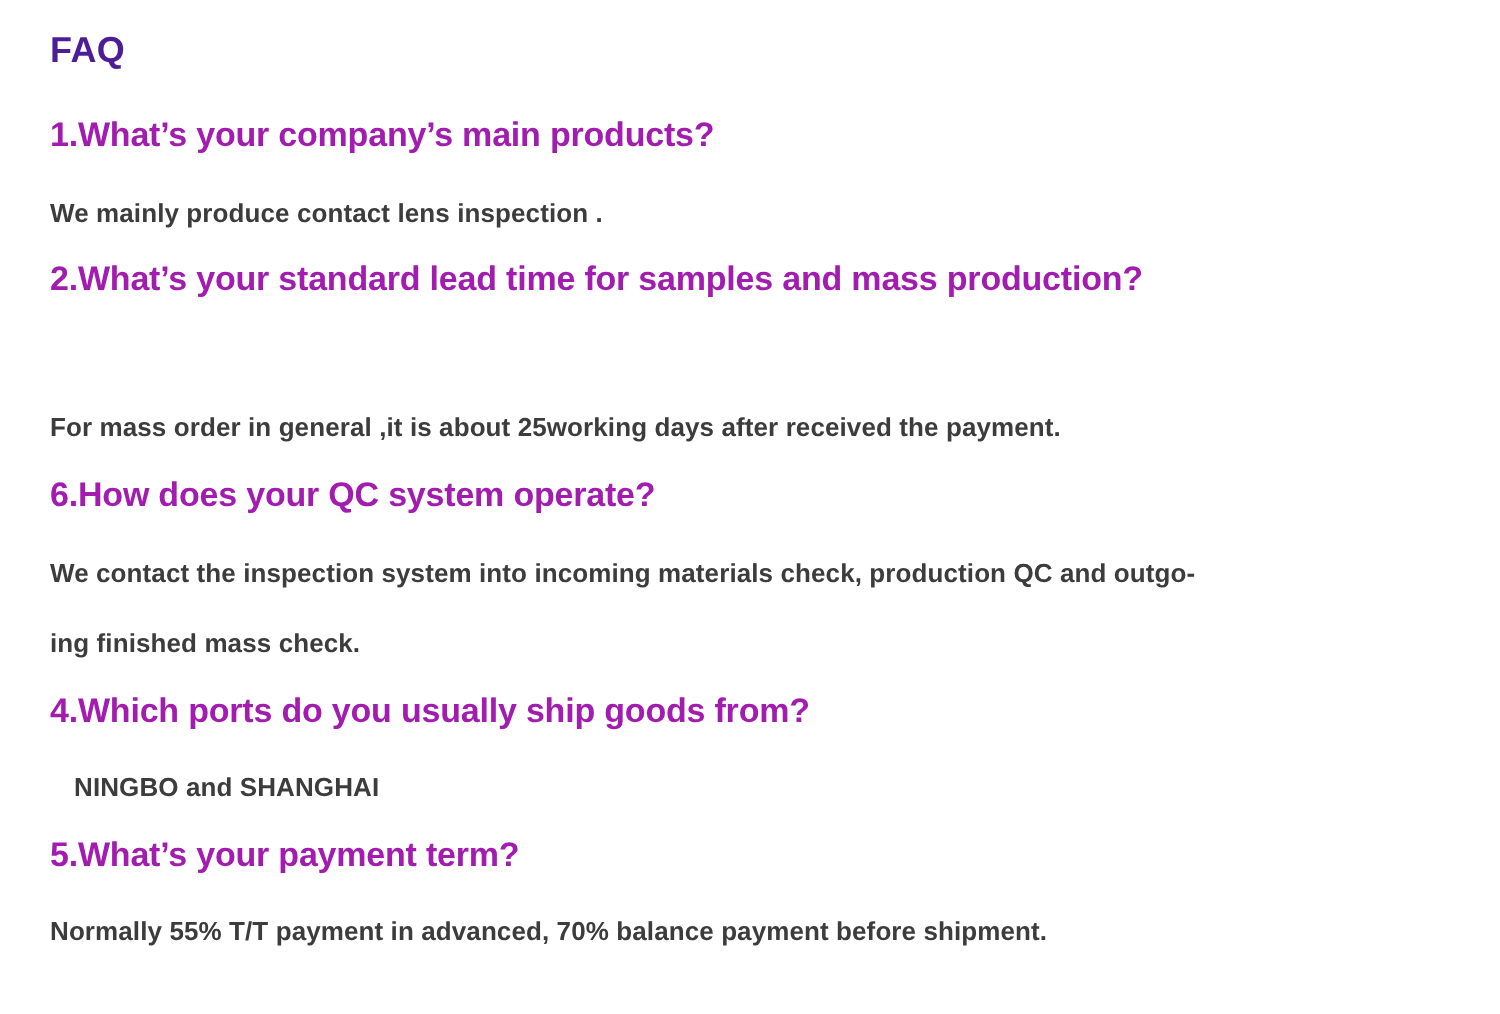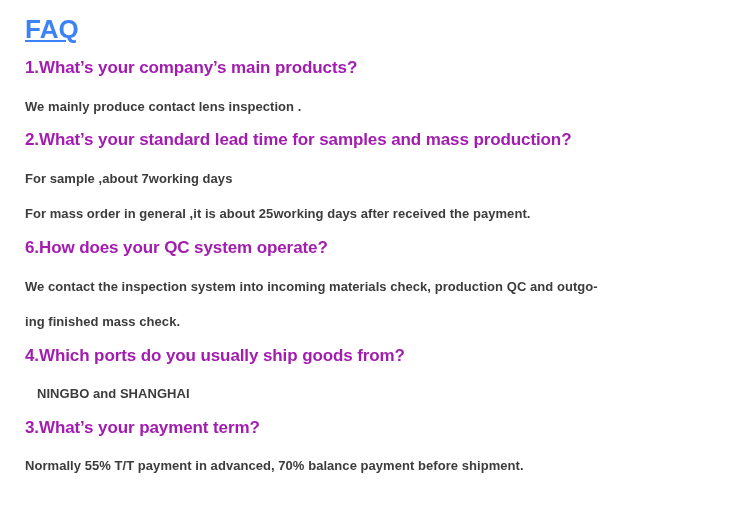--- a/index.html
+++ b/index.html
@@ -18,27 +18,26 @@
     position: relative;
     width: 750px;
     height: 507px;
     background: #ffffff;
     box-sizing: border-box;
   }
   .faq-title {
     position: absolute;
     left: 25px;
     top: 16px;
-    font-size: 26px;
+    font-size: 18px;
     font-weight: bold;
-    color: #3b82f6;
+    color: #4c1d95;
     letter-spacing: 0.2px;
     line-height: 1;
     white-space: nowrap;
-    text-decoration: underline;
   }
   .q {
     position: absolute;
     left: 25px;
     font-size: 17px;
     font-weight: bold;
     color: #a21caf;
     line-height: 1.15;
     white-space: nowrap;
     letter-spacing: -0.1px;
@@ -71,26 +70,25 @@
 <body>
 
 <div id="faq-page">
 
   <div class="faq-title">FAQ</div>
 
   <div class="q" id="q1">1.What’s your company’s main products?</div>
   <div class="a" id="a1">We mainly produce contact lens inspection .</div>
 
   <div class="q" id="q2">2.What’s your standard lead time for samples and mass production?</div>
-  <div class="a" id="a2a">For sample ,about 7working days</div>
   <div class="a" id="a2b">For mass order in general ,it is about 25working days after received the payment.</div>
 
   <div class="q" id="q3">6.How does your QC system operate?</div>
   <div class="a" id="a3a">We contact the inspection system into incoming materials check, production QC and outgo-</div>
   <div class="a" id="a3b">ing finished mass check.</div>
 
   <div class="q" id="q4">4.Which ports do you usually ship goods from?</div>
   <div class="a" id="a4">NINGBO and SHANGHAI</div>
 
-  <div class="q" id="q5">3.What’s your payment term?</div>
+  <div class="q" id="q5">5.What’s your payment term?</div>
   <div class="a" id="a5">Normally 55% T/T payment in advanced, 70% balance payment before shipment.</div>
 
 </div>
 
 </body></html>

